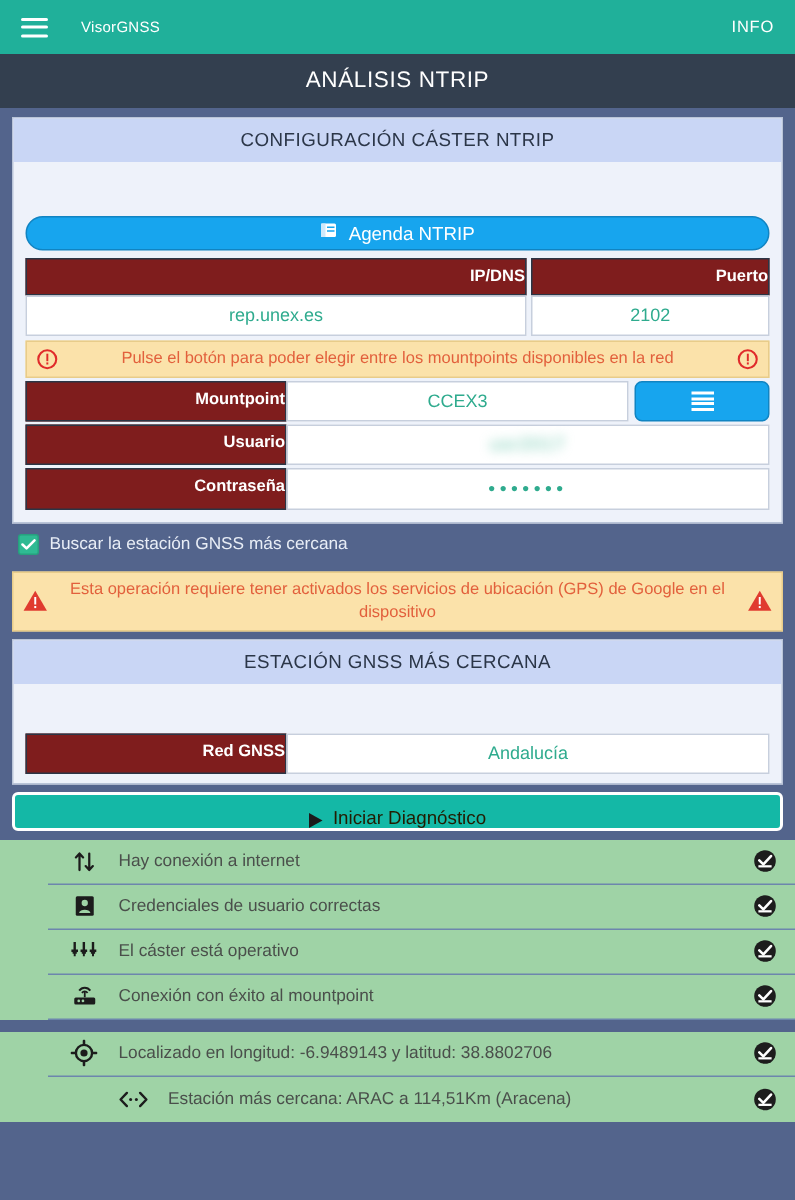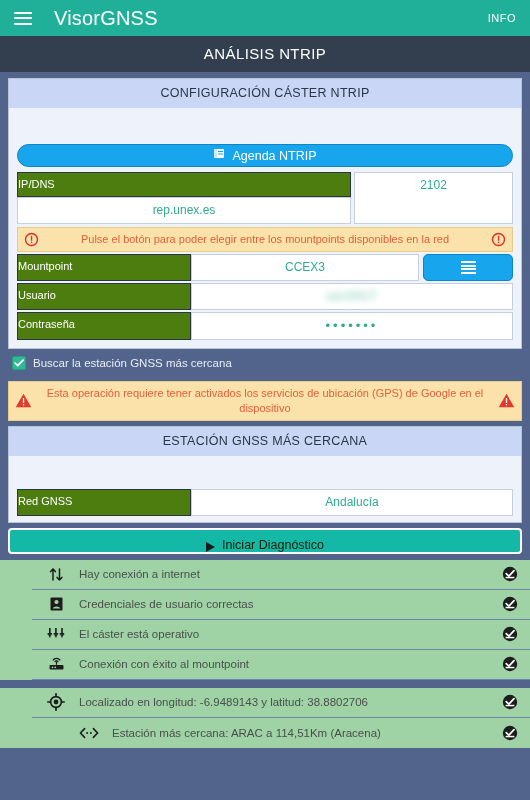--- a/index.html
+++ b/index.html
@@ -11,21 +11,21 @@
   }
 
   
   .appbar{
     height:36px; background:#20b09a; display:flex; align-items:center;
     padding:0 14px; color:#ffffff;
   }
   .hamburger{ width:18px; height:13px; display:flex; flex-direction:column;
     justify-content:space-between; cursor:pointer; }
   .hamburger i{ display:block; height:2px; background:#fff; border-radius:1px;}
-  .app-title{ font-size:20px; margin-left:22px; letter-spacing:.2px;}
+  .app-title{ font-size:10px; margin-left:22px; letter-spacing:.2px;}
   .appbar .spacer{ flex:1; }
   .info-btn{ font-size:11px; letter-spacing:.5px; }
 
   
   .page-title{
     background:#333f4f; color:#ffffff; text-align:center;
     font-size:15px; padding:9px 0 10px; letter-spacing:.4px;
   }
 
   
@@ -41,22 +41,22 @@
   
   .agenda-btn{
     display:flex; align-items:center; justify-content:center; gap:6px;
     background:#17a5ee; border:1px solid #1184c2; border-radius:14px;
     color:#fff; font-size:12.5px; height:23px; margin:2px 0 5px; cursor:pointer;
   }
 
   
   .fieldrow{ display:flex; margin-bottom:2px; }
   .fl{
-    background:#4d7c0f; color:#fff; font-size:11px; font-weight:normal;
-    text-align:left; padding:5px 0 6px; border:1px solid #2b3545;
+    background:#7f1d1d; color:#fff; font-size:11px; font-weight:bold;
+    text-align:right; padding:5px 0 6px; border:1px solid #2b3545;
   }
   .fv{
     background:#ffffff; border:1px solid #c7cfdd;
     color:#2fab8e; font-size:12px; text-align:center;
     padding:5px 0 6px; flex:1;
   }
   .col-ip{ flex:2.1; display:flex; flex-direction:column;}
   .col-port{ flex:1; display:flex; flex-direction:column; margin-left:3px;}
 
   
@@ -156,20 +156,21 @@
       </span>
       <span>Agenda NTRIP</span>
     </div>
 
     <div class="fieldrow">
       <div class="col-ip">
         <div class="fl">IP/DNS</div>
         <div class="fv">rep.unex.es</div>
       </div>
       <div class="col-port">
+        <div class="fl">Puerto</div>
         <div class="fv">2102</div>
       </div>
     </div>
 
     <div class="warn">
       <span class="icon-excl">
         <svg width="15" height="15" viewBox="0 0 15 15">
           <circle cx="7.5" cy="7.5" r="6" fill="none" stroke="#e02b2b" stroke-width="1.4"></circle>
           <rect x="6.9" y="3.8" width="1.3" height="5" fill="#e02b2b"></rect>
           <rect x="6.9" y="9.6" width="1.3" height="1.4" fill="#e02b2b"></rect>

